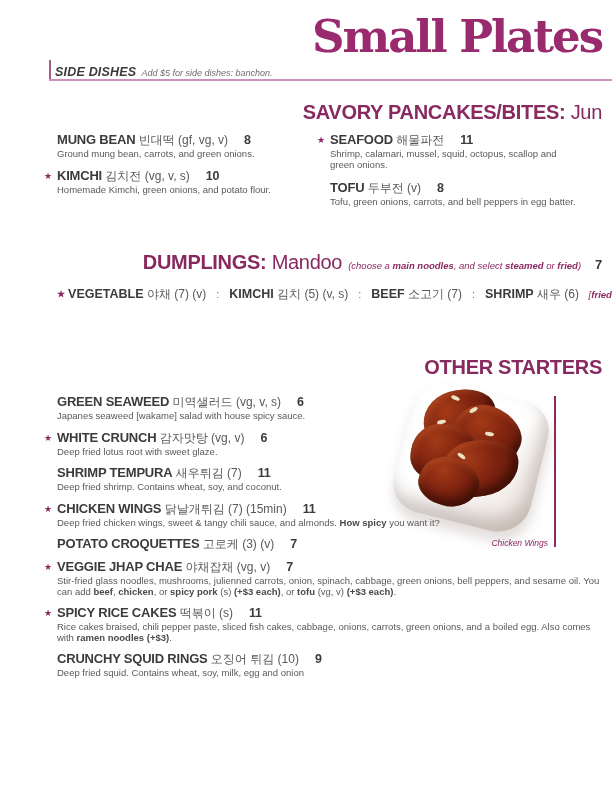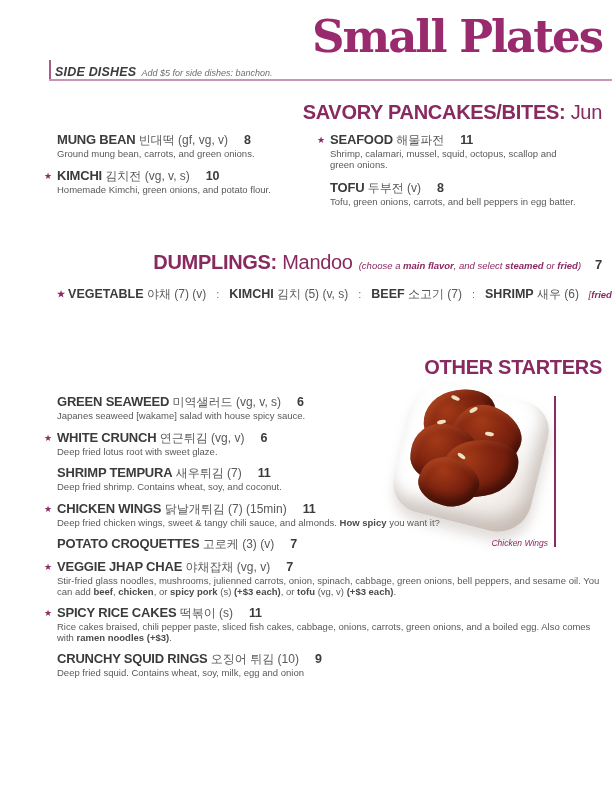--- a/index.html
+++ b/index.html
@@ -111,34 +111,34 @@
           </div>
           <div class="item">
             <div class="line1"><span class="name">TOFU</span><span class="korean"> 두부전</span><span class="tags"> (v)</span><span class="price">8</span></div>
             <div class="desc">Tofu, green onions, carrots, and bell peppers in egg batter.</div>
           </div>
         </div>
     </div>
   </section>
 
   <section class="dumplings">
-    <h2 class="sec-h"><span>DUMPLINGS</span><span>: </span><span class="sub">Mandoo</span><span class="dump-note">(choose a <b>main flavor</b>, and select <b>steamed</b> or <b>fried</b>)</span><span class="dump-price">7</span></h2>
+    <h2 class="sec-h"><span>DUMPLINGS</span><span>: </span><span class="sub">Mandoo</span><span class="dump-note">(choose a <b>main noodles</b>, and select <b>steamed</b> or <b>fried</b>)</span><span class="dump-price">7</span></h2>
     <div class="flavors"><span class="flavor"><span class="star-inline">★</span><span class="name">VEGETABLE</span><span class="korean"> 야채</span><span class="tags"> (7) (v)</span></span><span class="sep">:</span><span class="flavor"><span class="name">KIMCHI</span><span class="korean"> 김치</span><span class="tags"> (5) (v, s)</span></span><span class="sep">:</span><span class="flavor"><span class="name">BEEF</span><span class="korean"> 소고기</span><span class="tags"> (7)</span></span><span class="sep">:</span><span class="flavor"><span class="name">SHRIMP</span><span class="korean"> 새우</span><span class="tags"> (6)</span><span class="fnote"> [<b>fried</b> only]</span></span></div>
   </section>
 
   <section class="starters">
     <h2 class="sec-h">OTHER STARTERS</h2>
     <div class="starters-items">
         <div class="item">
           <div class="line1"><span class="name">GREEN SEAWEED</span><span class="korean"> 미역샐러드</span><span class="tags"> (vg, v, s)</span><span class="price">6</span></div>
           <div class="desc">Japanes seaweed [wakame] salad with house spicy sauce.</div>
         </div>
         <div class="item">
           <span class="star">★</span>
-          <div class="line1"><span class="name">WHITE CRUNCH</span><span class="korean"> 연근튀김</span><span class="tags"> (vg, v)</span><span class="price">6</span></div>
+          <div class="line1"><span class="name">WHITE CRUNCH</span><span class="korean"> 감자맛탕</span><span class="tags"> (vg, v)</span><span class="price">6</span></div>
           <div class="desc">Deep fried lotus root with sweet glaze.</div>
         </div>
         <div class="item">
           <div class="line1"><span class="name">SHRIMP TEMPURA</span><span class="korean"> 새우튀김</span><span class="tags"> (7)</span><span class="price">11</span></div>
           <div class="desc">Deep fried shrimp. Contains wheat, soy, and coconut.</div>
         </div>
         <div class="item">
           <span class="star">★</span>
           <div class="line1"><span class="name">CHICKEN WINGS</span><span class="korean"> 닭날개튀김</span><span class="tags"> (7) (15min)</span><span class="price">11</span></div>
           <div class="desc">Deep fried chicken wings, sweet &amp; tangy chili sauce, and almonds. <b>How spicy</b> you want it?</div>

